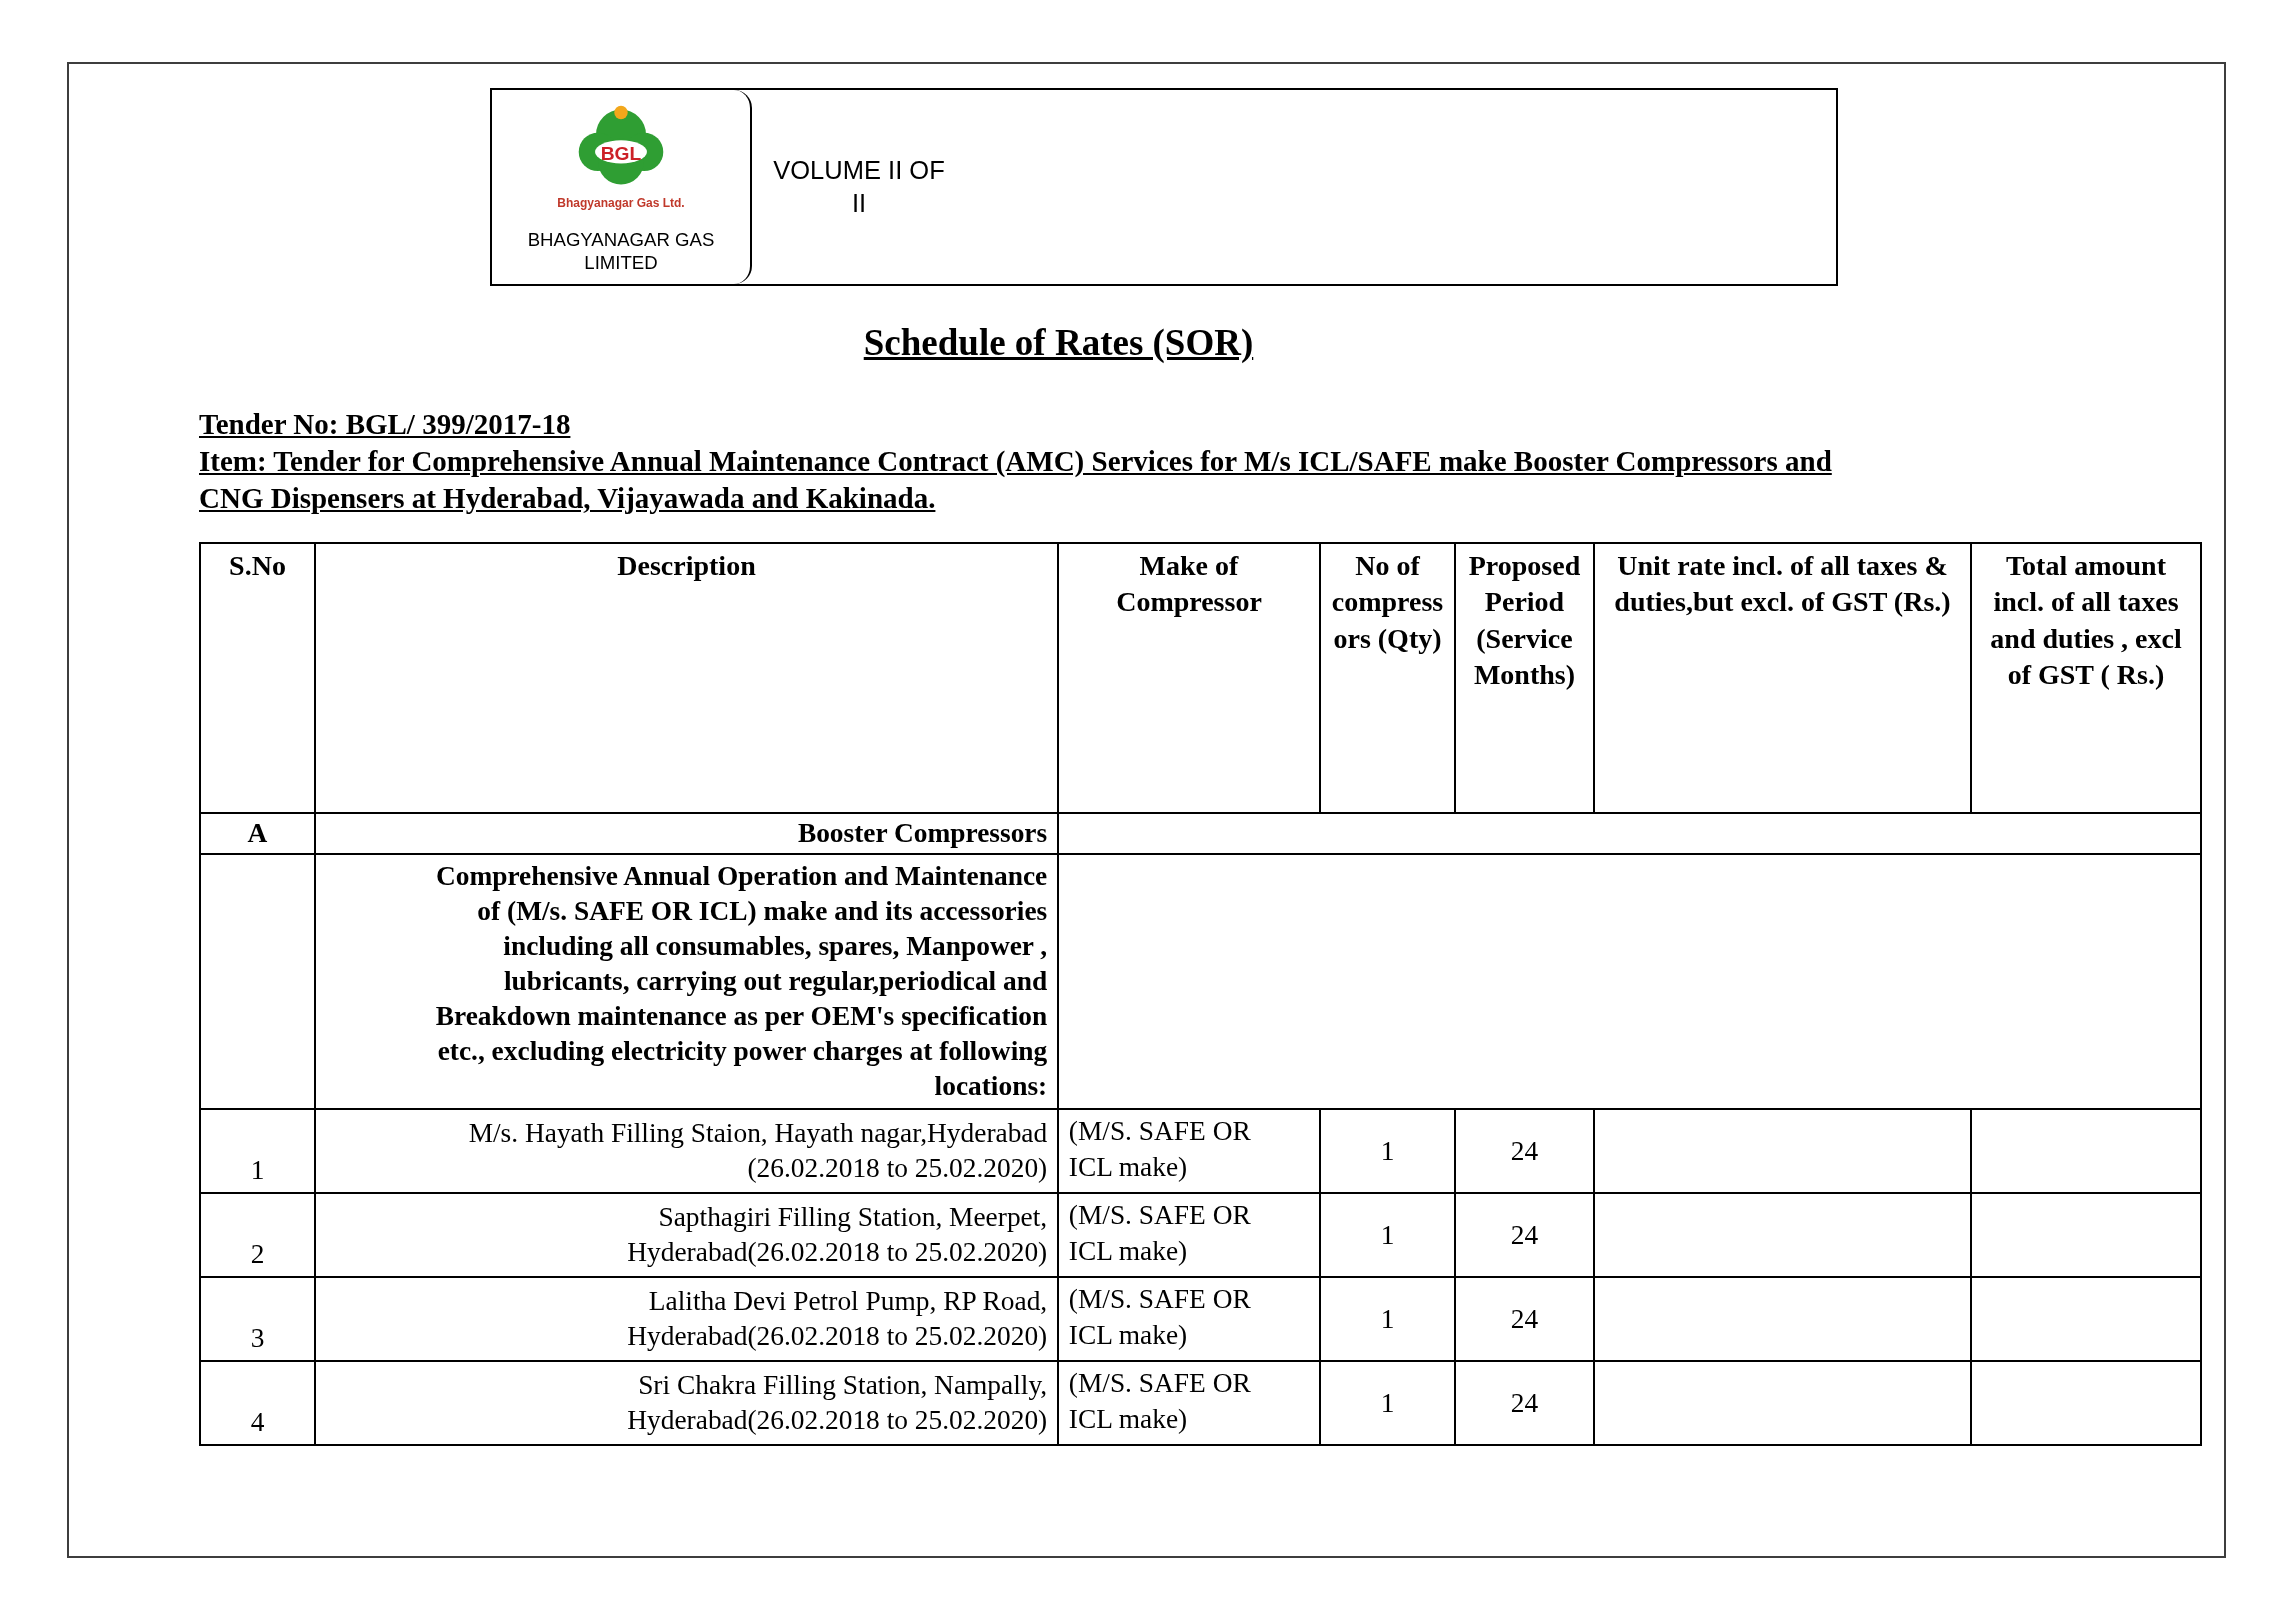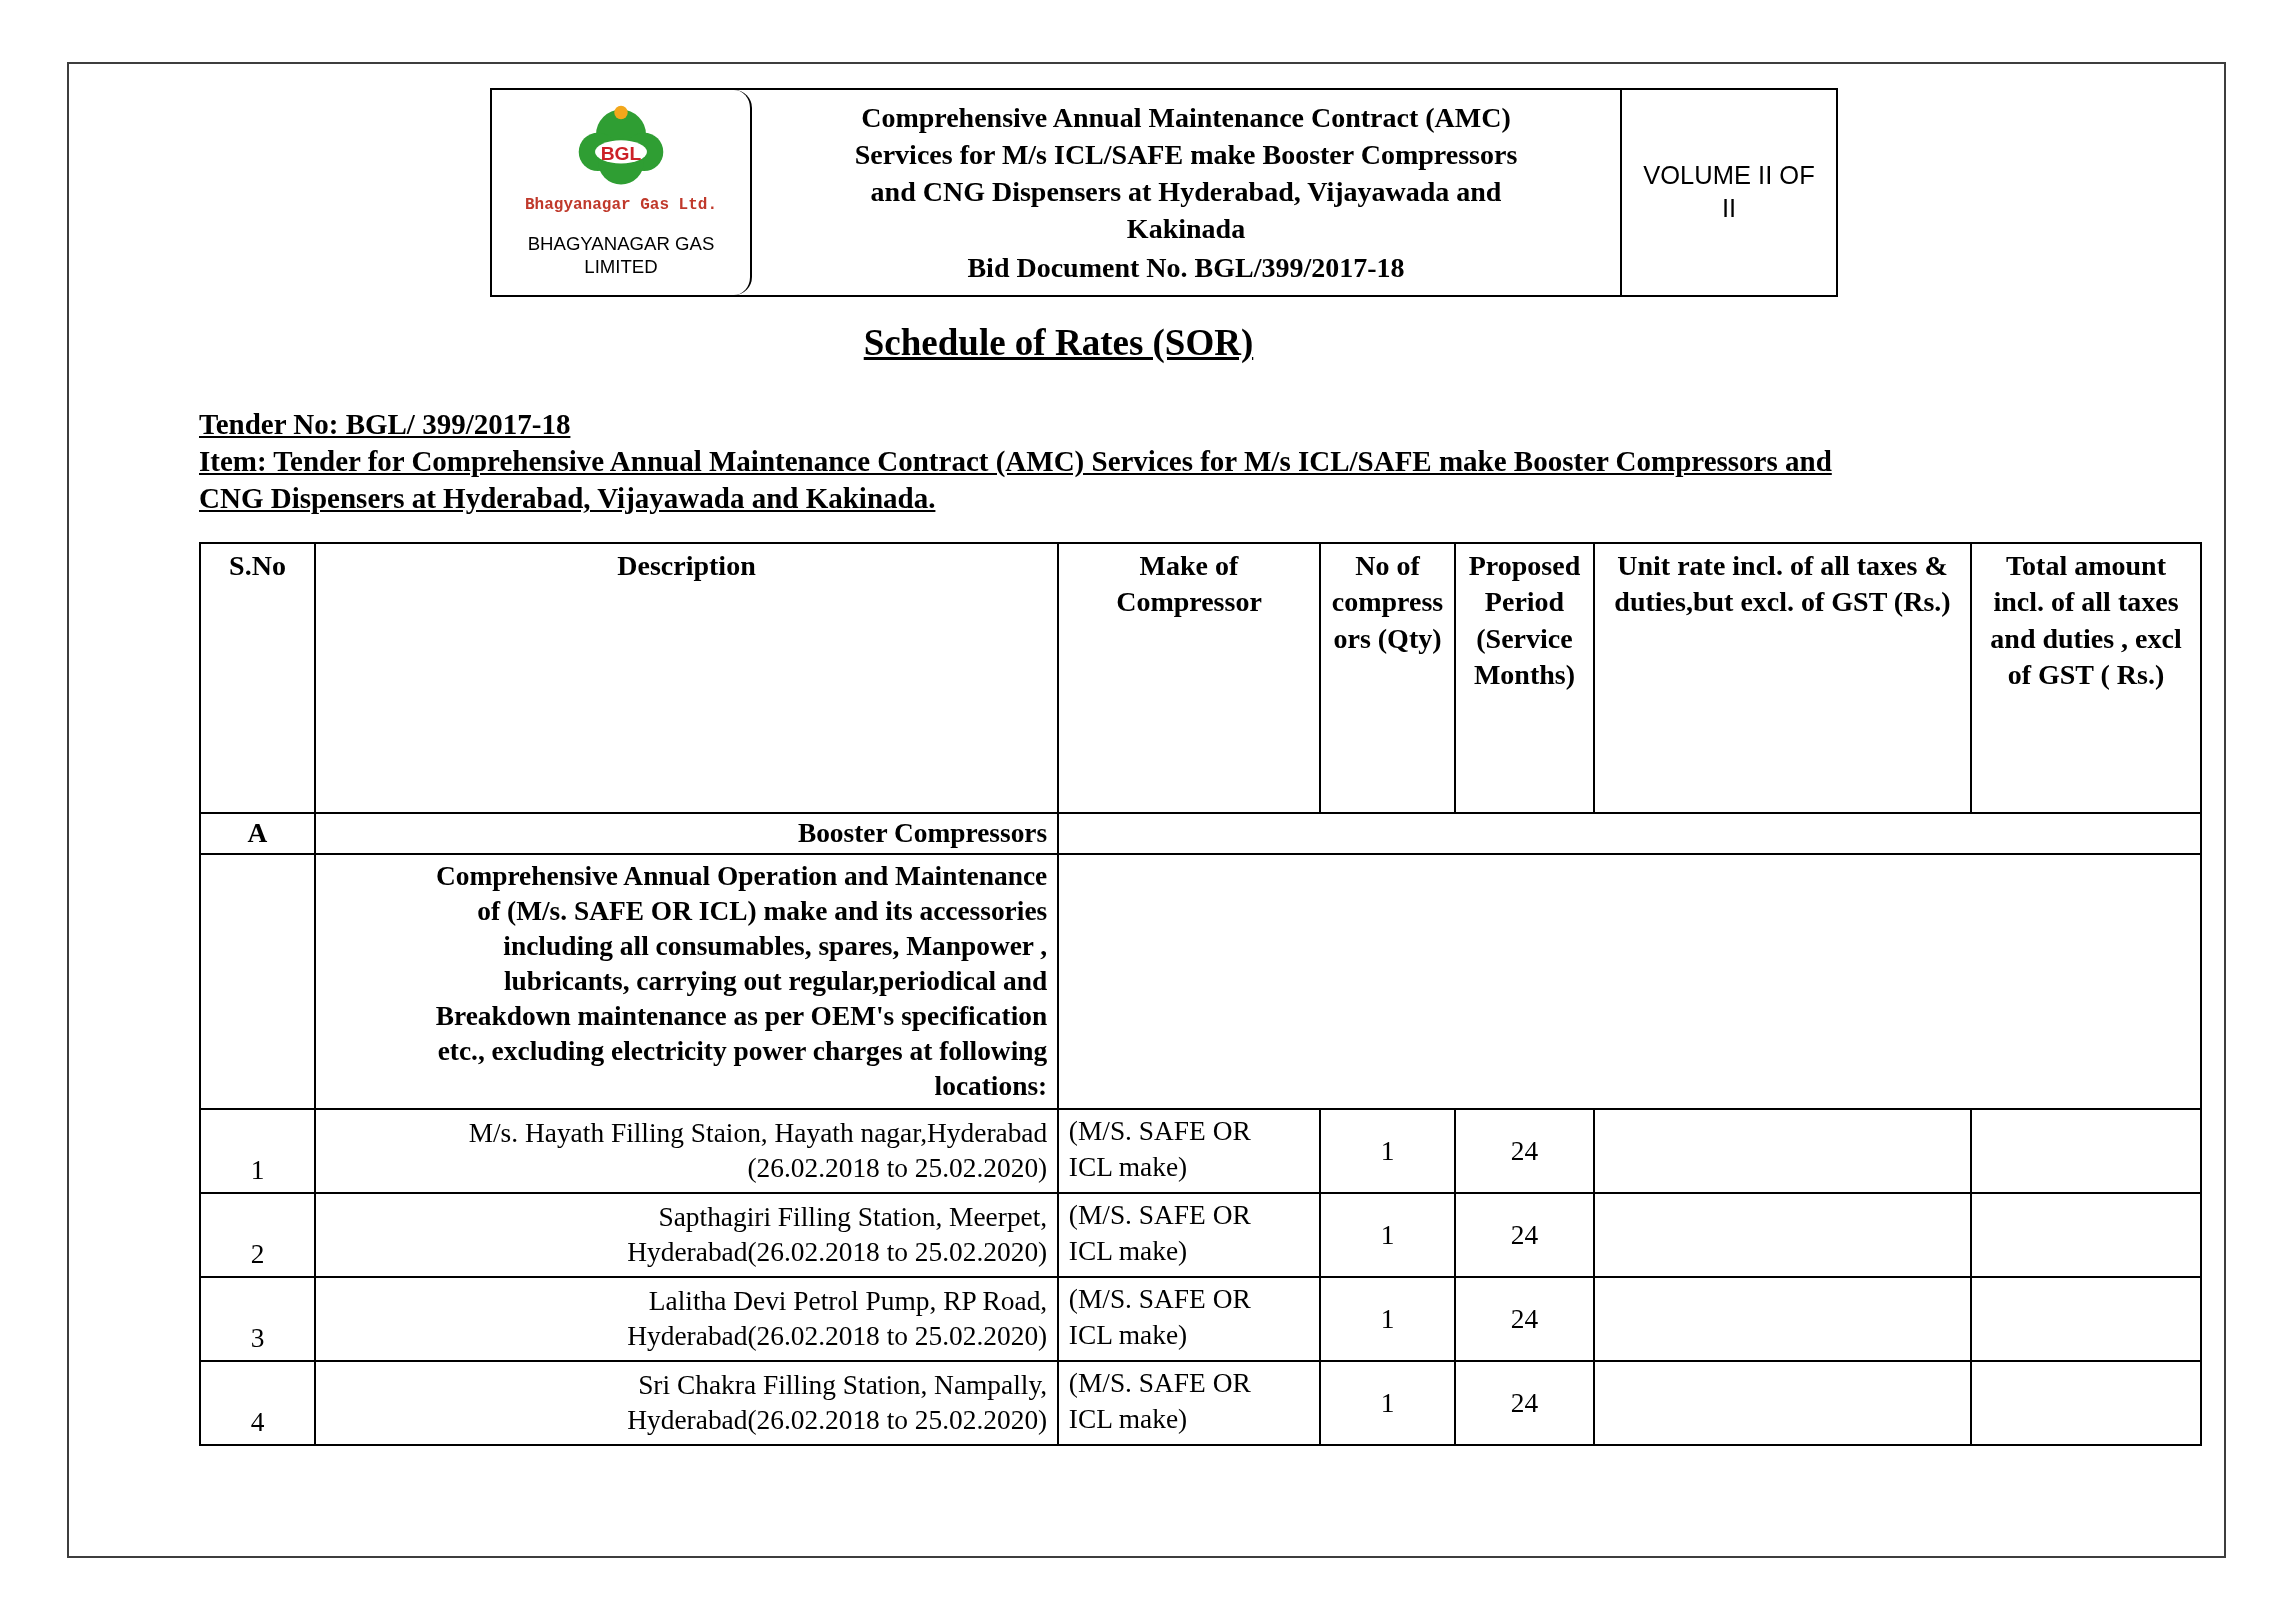--- a/index.html
+++ b/index.html
@@ -32,22 +32,22 @@
   .logo-cell {
     width: 260px;
     border-right: 2px solid #000;
     display: flex;
     flex-direction: column;
     align-items: center;
     padding: 9.8px 5.9px 9.8px;
     border-radius: 18px;
   }
   .logo-caption {
-    font-family: Liberation Mono, monospace;
-    font-size: 16px;
+    font-family: Liberation Sans, sans-serif;
+    font-size: 12px;
     font-weight: bold;
     color: #c0392b;
     margin-top: -2px;
   }
   .org-name {
     font-family: "Liberation Sans", sans-serif;
     font-size: 18.6px;
     line-height: 1.25;
     text-align: center;
     margin-top: 18px;
@@ -161,27 +161,20 @@
         <circle cx="60" cy="36" r="26" fill="#2f9e33"></circle>
         <circle cx="36" cy="54" r="20" fill="#2f9e33"></circle>
         <circle cx="84" cy="54" r="20" fill="#2f9e33"></circle>
         <circle cx="60" cy="64" r="24" fill="#2f9e33"></circle>
         <circle cx="60" cy="13" r="7" fill="#f2a71b"></circle>
         <ellipse cx="60" cy="54" rx="27" ry="12" fill="#ffffff"></ellipse>
         <text x="60" y="62" text-anchor="middle" font-size="20" font-weight="bold" font-family="Liberation Sans, sans-serif" fill="#cc2127">BGL</text>
       </svg>
       <div class="logo-caption">Bhagyanagar Gas Ltd.</div>
       <div class="org-name">BHAGYANAGAR GAS LIMITED</div>
-    </div>
-    <div class="title-cell">
-      <div class="doc-title">Comprehensive Annual Maintenance Contract (AMC)
-Services for M/s ICL/SAFE make Booster Compressors
-and CNG Dispensers at Hyderabad, Vijayawada and
-Kakinada</div>
-      <div class="doc-bid">Bid Document No. BGL/399/2017-18</div>
     </div>
     <div class="volume-cell">VOLUME II OF II</div>
   </div>
 
   <div class="sor-heading">Schedule of Rates (SOR)</div>
 
   <div class="tender-block">
     <div class="tender-line">Tender No: BGL/ 399/2017-18</div>
     <div class="tender-line">Item: Tender for  Comprehensive Annual Maintenance Contract (AMC) Services for M/s ICL/SAFE make Booster Compressors and
 CNG Dispensers at Hyderabad, Vijayawada and Kakinada.</div>

